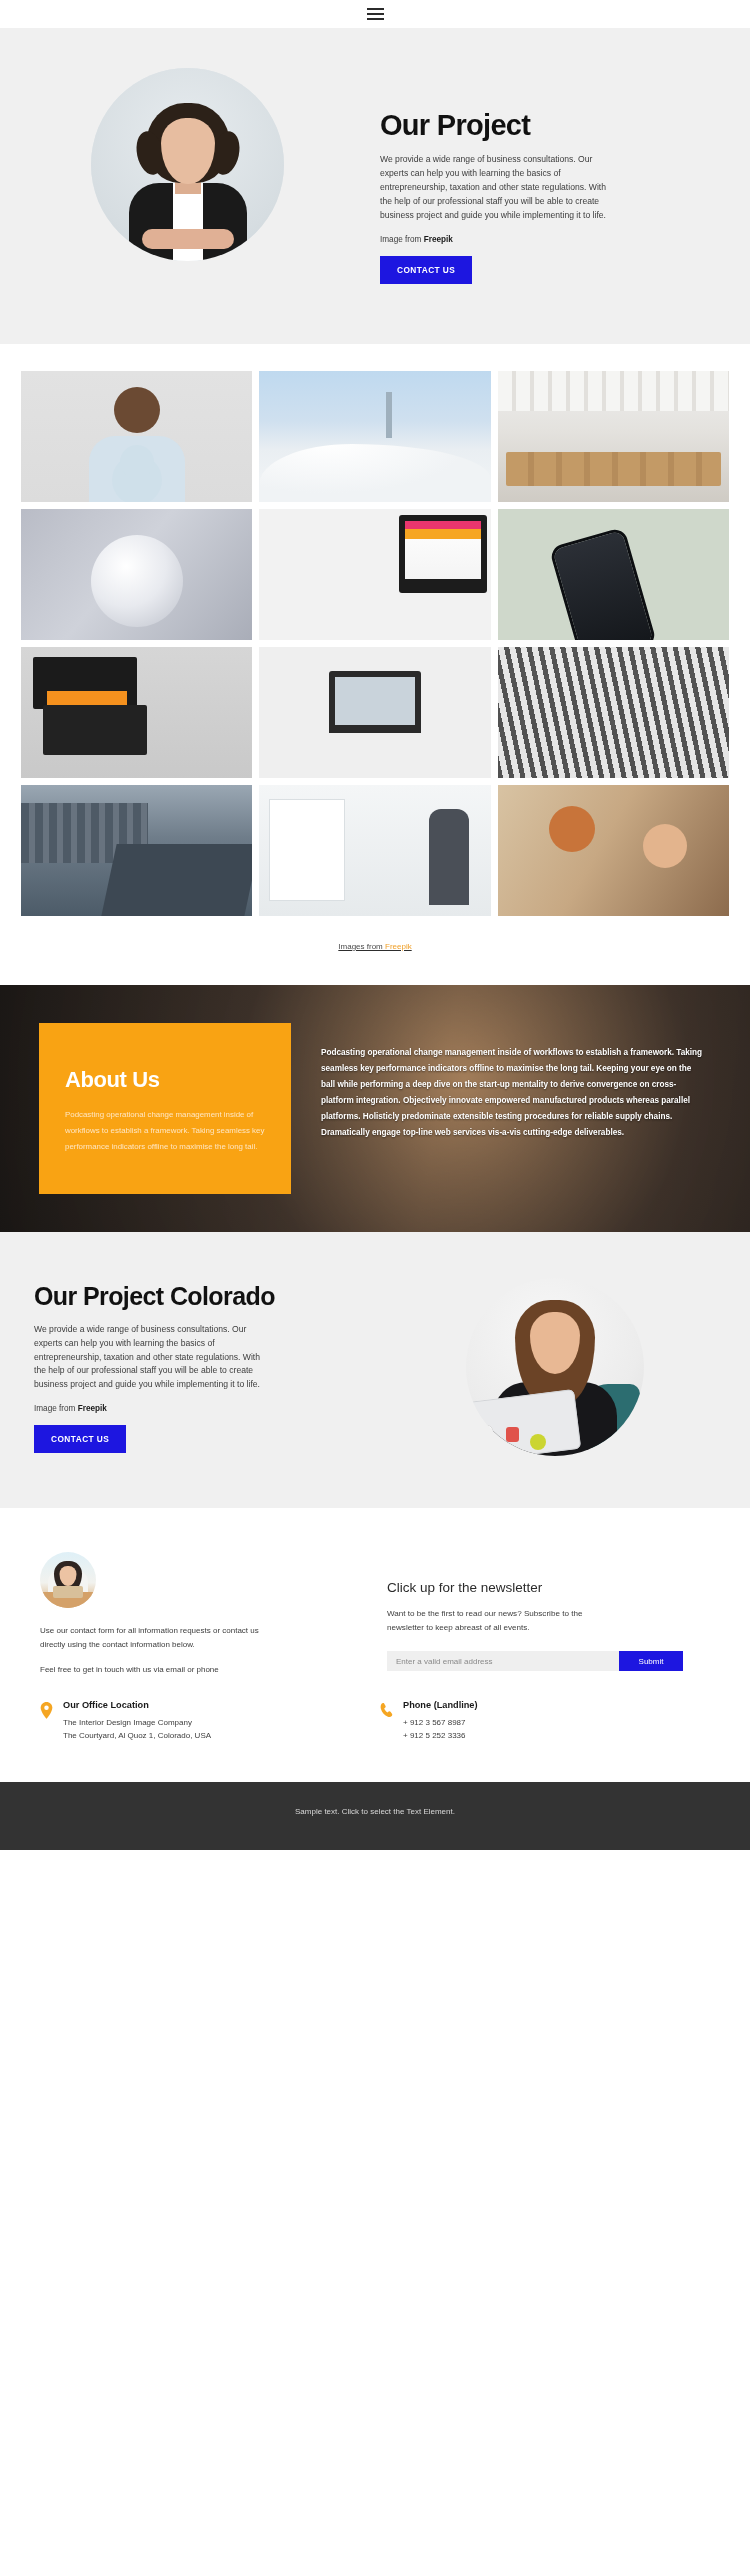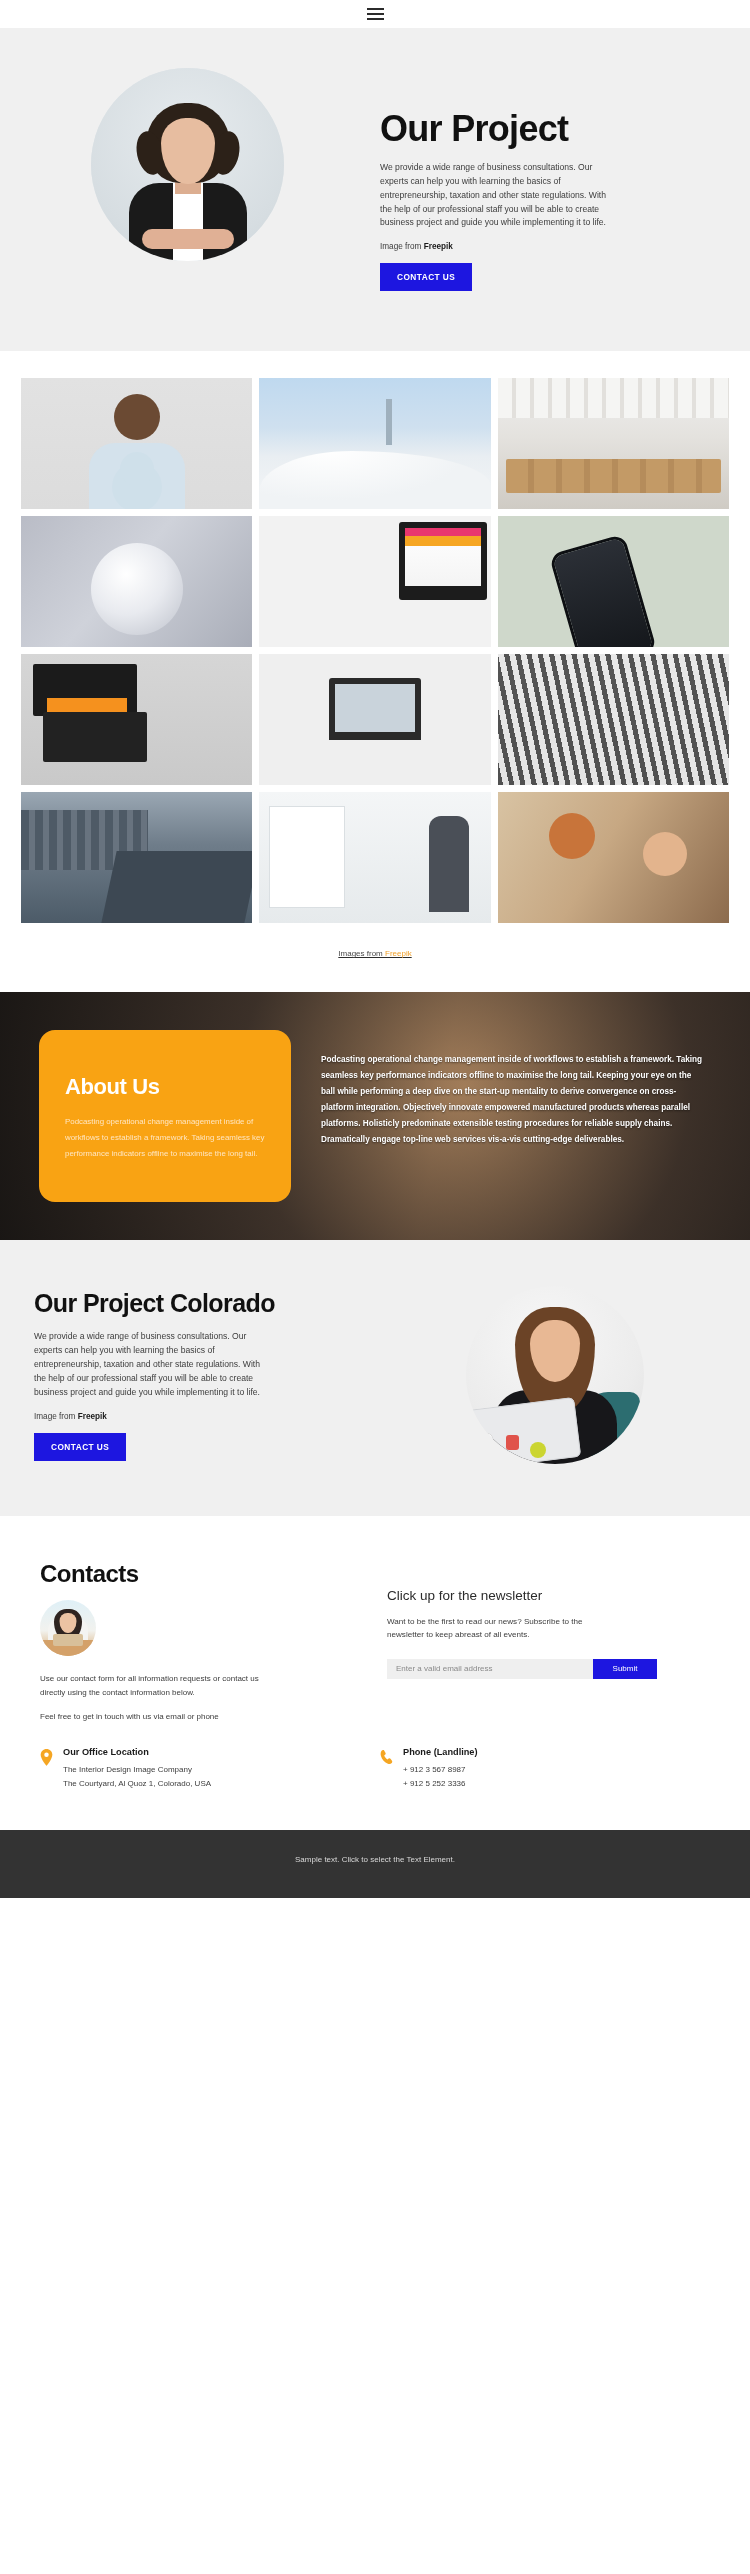--- a/index.html
+++ b/index.html
@@ -63,21 +63,21 @@
   }
   .pf-vest-l { left:50%; margin-left:-59px; border-radius:30px 0 0 0; }
   .pf-vest-r { left:50%; margin-left:15px; border-radius:0 30px 0 0; }
   .pf-arm {
     position:absolute; left:50%; bottom:12px; transform:translateX(-50%);
     width:92px; height:20px; background:#e0b095; border-radius:10px;
   }
 
   .hero-text { width:50%; padding:54px 30px 0 5px; }
   .hero-title {
-    font-size:36px; font-weight:bold; letter-spacing:-0.7px;
+    font-size:29px; font-weight:bold; letter-spacing:-0.7px;
     color:#111111; line-height:1.05; margin-bottom:13px;
   }
   .hero-body {
     font-size:8.6px; line-height:1.62; color:#3c3c3c; max-width:231px; margin-bottom:12px;
   }
   .credit { font-size:8.2px; color:#3c3c3c; margin-bottom:12px; }
   .credit b { font-weight:bold; color:#1a1a1a; }
   .btn-blue {
     display:inline-block; background:#1d16e0; color:#ffffff;
     font-size:8.3px; font-weight:bold; letter-spacing:0.45px;
@@ -181,21 +181,21 @@
   }
   .about-bg {
     position:absolute; inset:0;
     background:
       radial-gradient(circle at 62% 38%, rgba(210,160,110,.55) 0%, rgba(60,48,40,.85) 46%, rgba(25,22,20,.96) 100%),
       linear-gradient(100deg,#1a1715 0%, #3b332c 35%, #6b5542 58%, #2a2421 100%);
   }
   .about-inner { position:relative; width:708px; margin:0 auto; display:flex; gap:0; }
   .about-card {
     background:#f9a313; width:252px; min-height:166px;
-    padding:44px 26px 40px 26px; margin-left:18px;border-radius:16px;
+    padding:44px 26px 40px 26px; margin-left:18px;
   }
   .about-h { color:#ffffff; font-size:22px; font-weight:bold; letter-spacing:-0.4px; margin-bottom:14px; }
   .about-p { color:#ffe6c2; font-size:7.9px; line-height:2.0; }
   .about-right { flex:1; padding:22px 22px 0 30px; }
   .about-right p {
     color:#ffffff; font-size:8.2px; font-weight:bold; line-height:1.95;
     text-shadow:0 1px 2px rgba(0,0,0,.55);
   }
 
   
@@ -243,21 +243,21 @@
     width:40px; height:22px; background:#f4f4f2; border-radius:12px 12px 0 0; }
   .ca-desk { position:absolute; left:0; right:0; bottom:0; height:16px; background:#d4a169; }
   .ca-lap { position:absolute; left:50%; bottom:10px; transform:translateX(-50%);
     width:30px; height:12px; background:#d8c09a; border-radius:2px; }
   .c-p { font-size:8px; line-height:1.72; color:#3d3d3d; margin-bottom:13px; max-width:238px; }
   .c-p2 { font-size:8px; color:#3d3d3d; }
 
   .c-right { width:50%; padding-left:12px; padding-top:28px; }
   .n-title { font-size:13.5px; color:#2b2b2b; font-weight:normal; margin-bottom:12px; }
   .n-p { font-size:8.1px; line-height:1.66; color:#3d3d3d; margin-bottom:17px; max-width:232px; }
-  .n-form { display:flex; width:270px; }
+  .n-form { display:flex; width:296px; }
   .n-input {
     flex:1; background:#efefef; border:none; outline:none;
     font-family:"Liberation Sans", sans-serif; font-size:8px; color:#6b6b6b;
     padding:0 9px; height:20px;
   }
   .n-input::placeholder { color:#8a8a8a; }
   .n-submit {
     background:#1d16e0; color:#ffffff; border:none; cursor:pointer;
     font-family:"Liberation Sans", sans-serif; font-size:8px;
     width:64px; height:20px;
@@ -363,21 +363,20 @@
         <div class="pm-sticker1"></div>
         <div class="pm-sticker2"></div>
         <div class="pm-sticker3"></div>
       </div>
     </div>
   </section>
 
   <section class="contacts">
     <div class="contacts-inner">
       <div class="c-left">
-        <h2 class="c-title">Contacts</h2>
         <div class="c-avatar">
           <div class="ca-desk"></div>
           <div class="ca-top"></div>
           <div class="ca-hair"></div>
           <div class="ca-face"></div>
           <div class="ca-lap"></div>
         </div>
         <p class="c-p">Use our contact form for all information requests or contact us directly using the contact information below.</p>
         <p class="c-p2">Feel free to get in touch with us via email or phone</p>
       </div>

